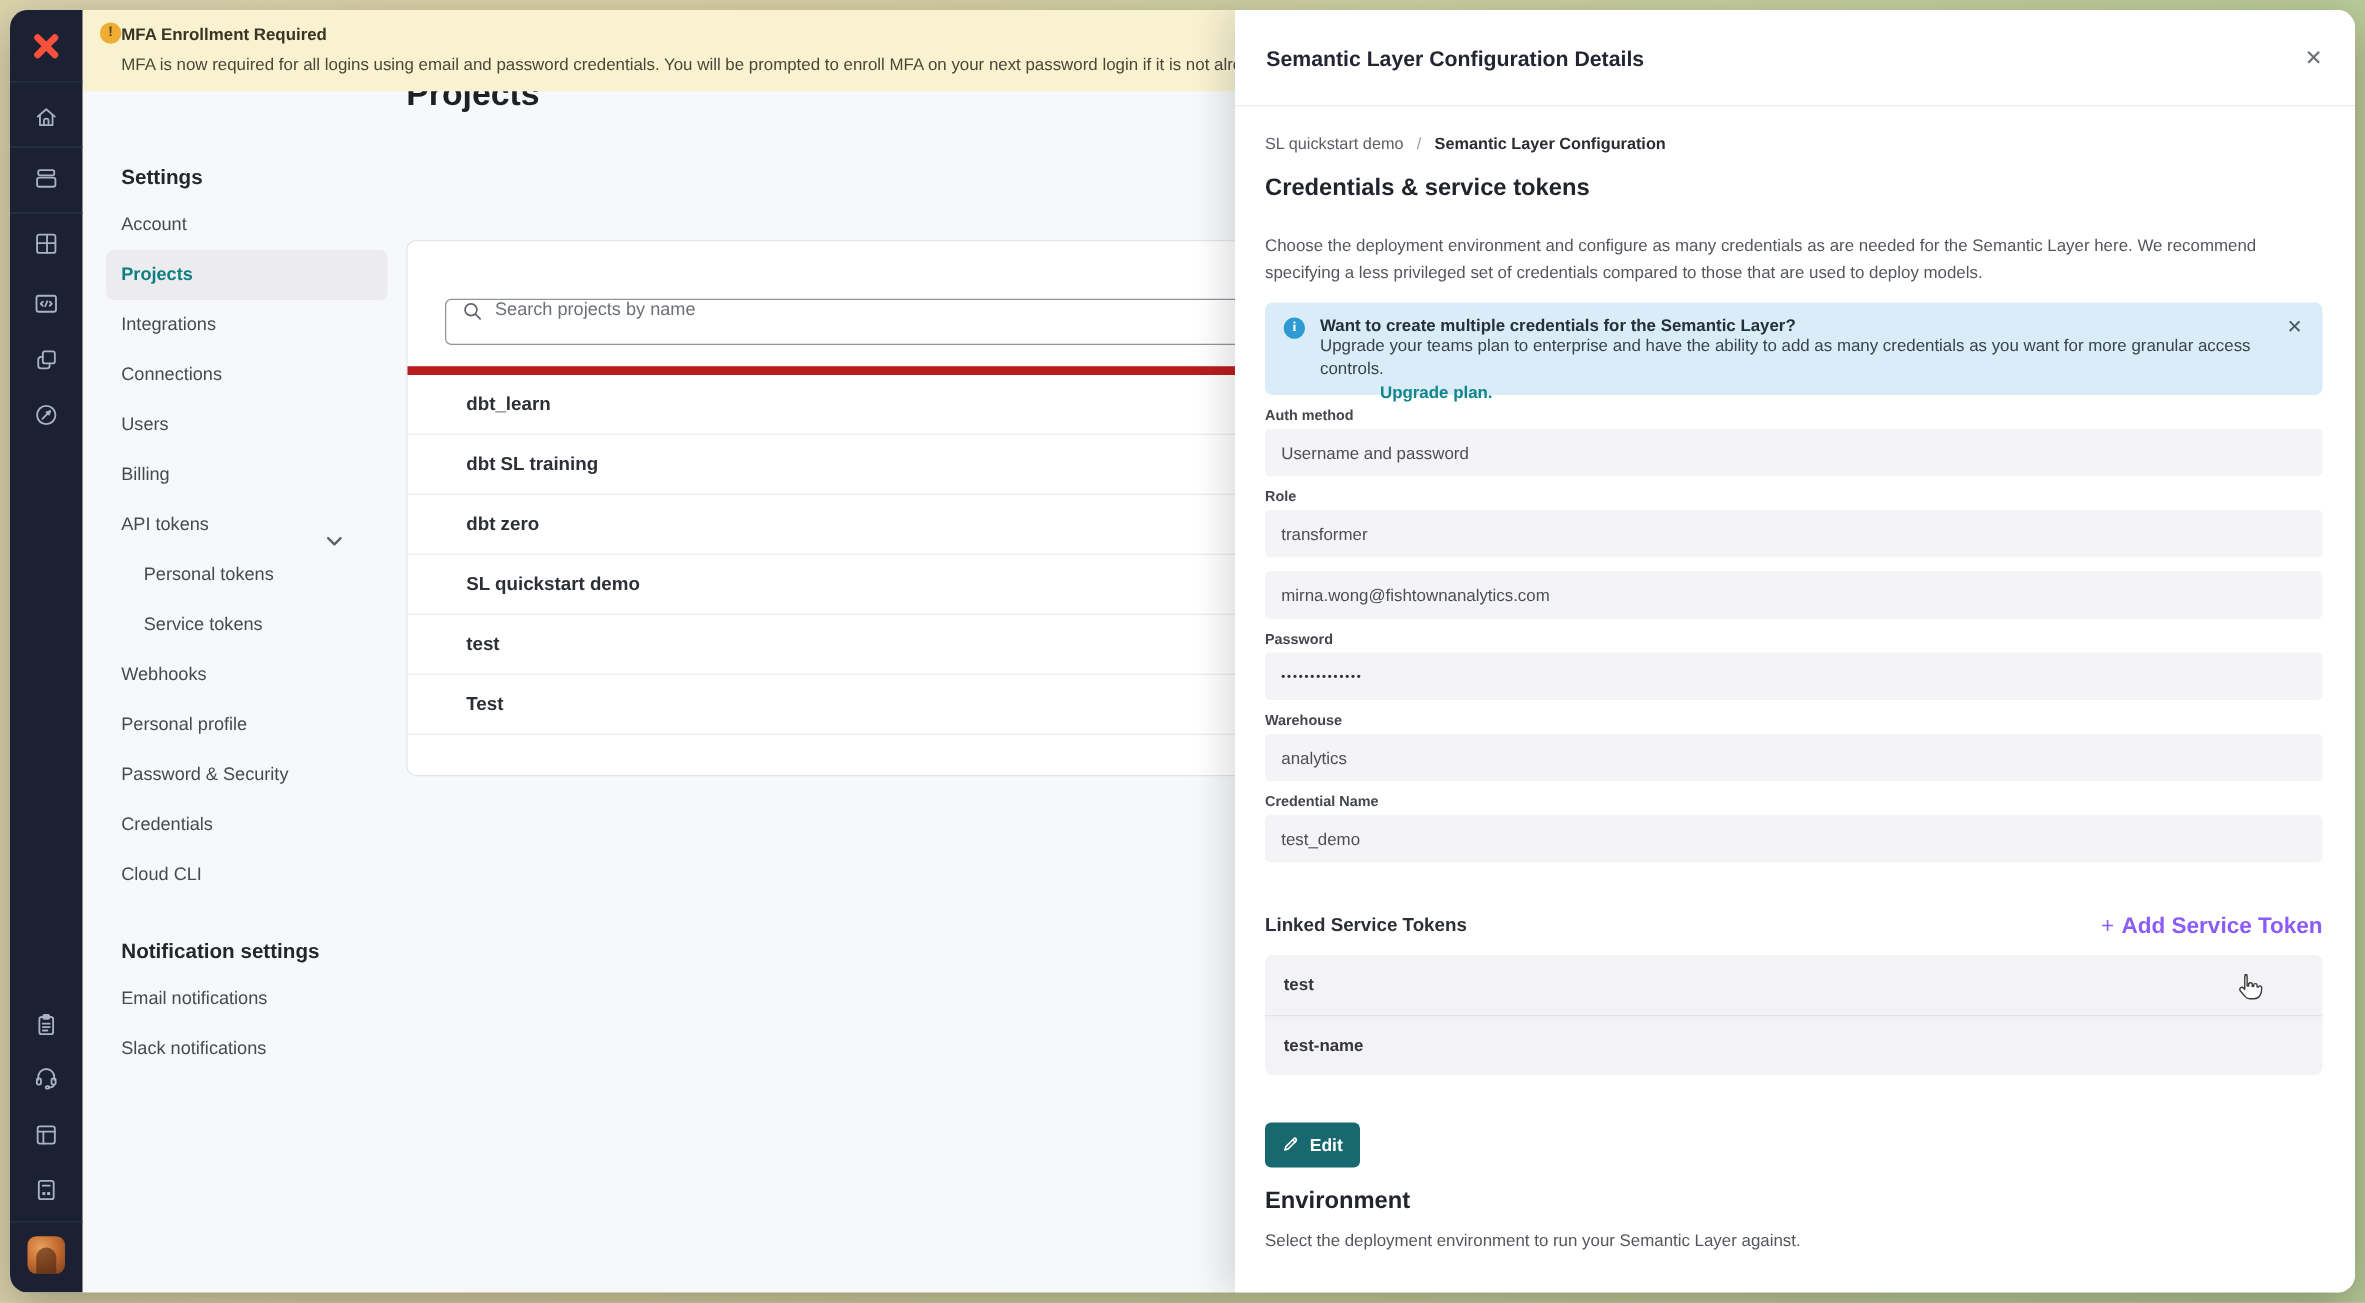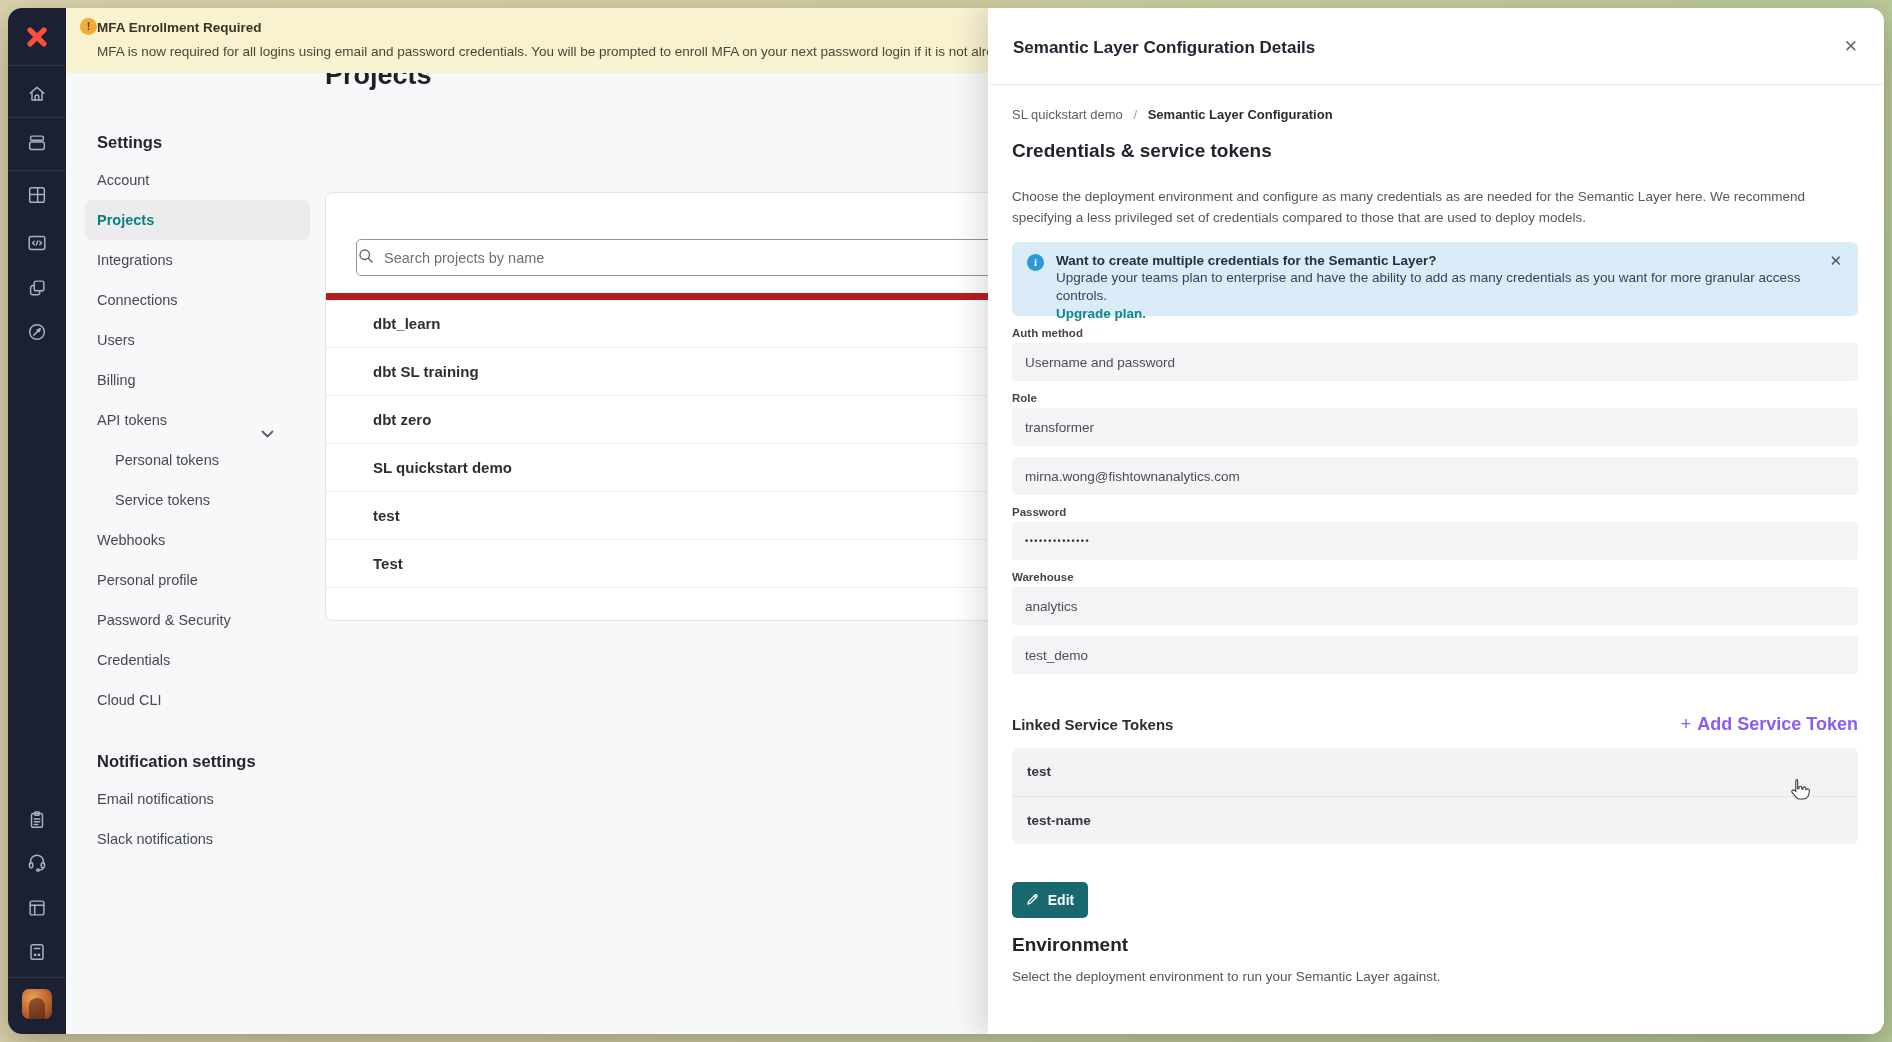--- a/index.html
+++ b/index.html
@@ -40,21 +40,21 @@
   .nav-item.active { background:#ececee; color:#0d7e81; font-weight:bold; }
   .nav-item .chev { position:absolute; right:36px; top:14px; }
   .nav-item .chev svg { stroke:#5a5e66; fill:none; stroke-width:1.8; stroke-linecap:round; stroke-linejoin:round; }
   .sect-gap { margin-top:23px; }
 
   
   .main-title { position:absolute; left:317px; top:52px; font-size:27px; font-weight:bold; color:#1e2026; z-index:1; }
   .card { position:absolute; left:317px; top:184px; width:680px; height:429px; background:#fff;
     border:1px solid #e4e5e8; border-radius:8px; z-index:1; }
   .search { position:absolute; left:30px; top:46px; width:664px; height:37px; border:1.5px solid #8f959b;
-    border-radius:5px; background:#fff; display:flex; align-items:center; }
+    border-radius:5px; background:#fff; display:flex; align-items:flex-start; padding-left:12px; }
   .search svg { stroke:#5f6368; fill:none; stroke-width:1.7; stroke-linecap:round; }
   .search-ph { margin-left:9px; font-size:14.5px; color:#6d7175; }
   .plist { position:absolute; left:0; top:100px; right:0; border-top:7px solid #b91c1c; }
   .prow { height:48px; line-height:48px; padding-left:47px; border-bottom:1px solid #ededef;
     font-size:15px; font-weight:bold; color:#2c2f35; cursor:pointer; }
 
   
   .drawer { position:absolute; left:980px; top:0; bottom:0; width:896px; background:#fff; z-index:20;
     box-shadow:-10px 0 26px rgba(30,30,40,.14); }
   .d-header { position:absolute; left:0; top:0; right:0; height:77px; border-bottom:1px solid #ebecee; }
@@ -68,21 +68,21 @@
   .h2 { margin-top:18px; font-size:19px; font-weight:bold; color:#22242c; }
   .desc { margin-top:24px; font-size:13.5px; line-height:21px; color:#54575d; max-width:848px; }
 
   .info { margin-top:14px; height:74px; background:#d9ecf8; border-radius:6px; position:relative;
     padding:11px 40px 0 44px; }
   .info-i { position:absolute; left:15px; top:12px; width:17px; height:17px; border-radius:50%;
     background:#2e9ad3; color:#fff; font-size:11px; font-weight:bold; text-align:center; line-height:17px;
     font-family:"Liberation Serif", serif; }
   .info-title { font-size:13.5px; font-weight:bold; color:#26303a; }
   .info-body { margin-top:6px; font-size:13.5px; color:#39434d; }
-  .info-link { font-size:13.5px; font-weight:bold; color:#11858c; margin-top:2px; cursor:pointer; }
+  .info-link { font-size:13.5px; font-weight:bold; color:#11858c; margin-top:2px; cursor:pointer;margin-left:48px; }
   .info-x { position:absolute; right:16px; top:10px; font-size:15px; color:#4c565f; cursor:pointer; }
 
   .group { margin-top:11px; }
   .flabel { font-size:11.5px; font-weight:bold; color:#43464c; margin-bottom:4px; }
   .field { height:38px; background:#f4f4f6; border-radius:4px; display:flex; align-items:center;
     padding-left:13px; font-size:13.5px; color:#4b4e54; }
   .field.pw { font-size:9px; letter-spacing:1.5px; font-weight:bold; color:#2e3136; }
 
   .lst-head { margin-top:40px; display:flex; justify-content:space-between; align-items:center; }
   .lst-title { font-size:15px; font-weight:bold; color:#2b2e34; }
@@ -295,20 +295,21 @@
       </div>
       <div class="group">
         <div class="flabel">Password</div>
         <div class="field pw">••••••••••••••</div>
       </div>
       <div class="group">
         <div class="flabel">Warehouse</div>
         <div class="field">analytics</div>
       </div>
       <div class="group">
+        <div class="flabel">Credential Name</div>
         <div class="field">test_demo</div>
       </div>
 
       <div class="lst-head">
         <div class="lst-title">Linked Service Tokens</div>
         <div class="add-token">
           <span class="plus">+</span><span>Add Service Token</span>
         </div>
       </div>
       <div class="token-box">

